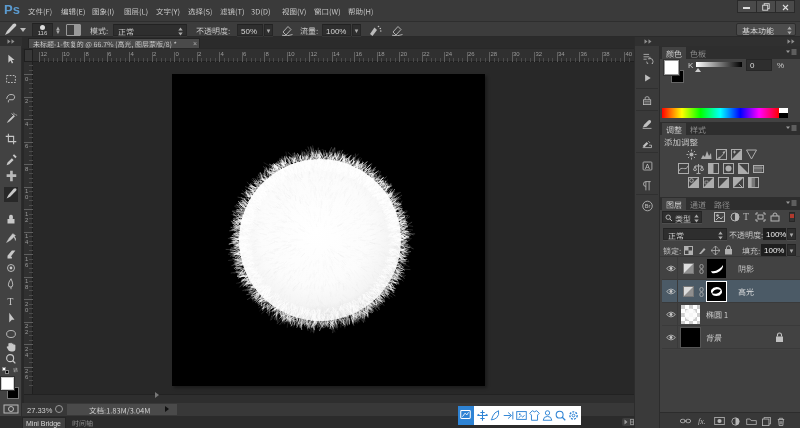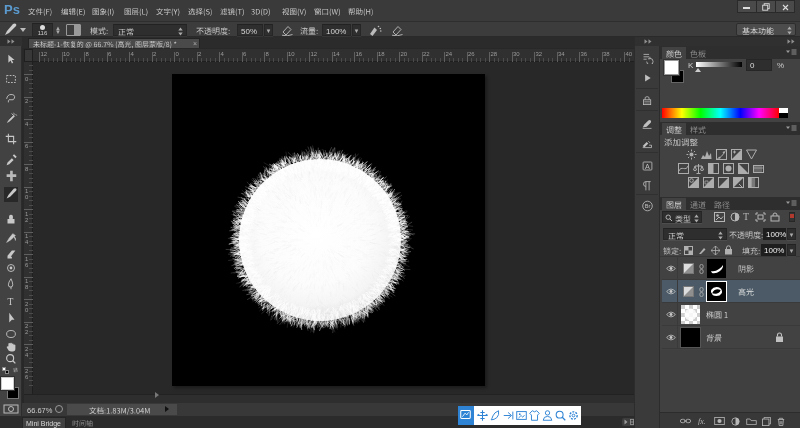--- a/index.html
+++ b/index.html
@@ -620,21 +620,21 @@
       <path d="M222 202L223.0 205.9M130 247L128.9 252.0M123 238L124.0 244.4M200 227L207.1 230.1M134 240L135.4 247.4M116 229L117.5 234.6M185 240L184.6 244.5M93 218L86.3 220.3M192 220L192.0 224.3M115 243L112.1 245.8M176 236L181.3 242.1M207 215L209.0 220.8M127 240L124.3 244.0M92 212L87.8 212.7M94 216L92.7 221.5M189 231L192.6 237.5M126 239L127.7 246.9M192 220L196.7 224.1M119 230L120.0 236.3M166 238L166.2 245.0M130 239L125.4 242.0M122 237L120.8 240.6M86 194L81.9 199.8M185 240L191.5 243.9M215 205L221.7 207.6M114 232L115.3 236.2M124 241L124.6 244.2M205 221L208.6 222.8M213 199L217.6 200.0M205 220L206.7 223.9M139 241L136.9 246.1M155 240L156.3 247.0M180 243L184.3 248.0M79 203L74.1 205.2M191 223L195.1 226.3M139 237L138.2 240.9M83 215L75.3 216.1M113 229L110.7 231.6M124 232L123.9 239.5" fill="none" stroke="#fff" stroke-opacity="0.5" stroke-width="0.8"></path>
       <path d="M225 181L231.0 184.4M149 88L146.1 80.5M113 244L107.4 251.1M71 179L65.5 183.4M232 155L240.9 156.0M186 90L189.7 84.3M138 247L138.1 252.2M126 248L128.7 254.3M174 242L176.1 248.1M227 149L234.0 149.0M208 216L212.0 222.9M229 172L235.3 171.9M69 166L63.2 168.7M187 243L185.6 249.4M184 96L183.5 87.3M64 166L55.9 164.3M197 101L203.3 94.0M66 166L59.6 168.0M204 102L207.3 96.9M135 245L136.8 254.6M72 184L64.5 187.9M183 87L188.4 83.5M200 106L205.7 102.3M225 198L229.2 202.8M213 218L220.4 223.2M208 109L215.1 102.1M68 142L59.6 140.5M233 168L239.2 172.9M180 92L180.9 85.8M156 84L153.3 78.7M142 80L140.6 71.5M106 239L99.2 243.0M210 117L213.8 108.9M104 237L99.3 246.0M201 229L203.9 235.2M208 111L213.0 105.6M196 229L197.1 236.0M127 248L130.0 255.9M183 236L188.9 241.6M197 104L199.9 99.2M162 247L165.4 255.5M110 240L110.3 247.4M210 118L213.3 110.3M207 112L211.2 109.1M226 183L235.7 182.6M179 87L186.6 80.0M212 222L218.0 224.5M131 83L129.8 76.5M70 138L61.4 138.2M190 236L194.0 239.2M84 109L79.5 105.8M178 244L177.2 250.0M111 243L105.1 250.1M92 103L85.9 100.0M226 146L234.8 143.8M167 90L165.4 82.1M80 126L75.2 120.5M97 233L89.5 239.7M229 160L237.3 162.1M150 246L149.5 252.6M168 86L172.5 78.2M74 194L66.4 193.3M229 195L238.4 195.6M183 240L187.7 248.1M77 200L71.2 202.9M68 197L58.8 199.2M207 106L214.2 103.5M229 168L236.1 171.2M63 176L57.4 178.5M163 247L166.1 252.7M195 98L199.9 90.3M90 224L82.4 227.0M212 119L217.1 114.6M221 134L227.1 133.9M69 191L61.1 190.5M204 106L210.2 101.7M122 241L123.0 250.6M80 215L77.2 219.8M71 148L65.8 145.0M230 148L238.0 142.4M162 244L160.4 253.5M217 115L219.1 109.2M191 240L193.0 247.7M72 133L63.5 133.7M108 91L107.7 83.9M87 222L80.6 227.8M183 92L187.5 88.6M227 144L233.6 145.9M97 232L95.5 240.0M232 151L241.1 152.4M66 185L56.2 186.5M205 226L207.5 234.2M84 116L79.9 112.0M79 126L73.3 117.8M220 120L228.9 118.4M80 114L75.0 107.8M72 190L63.7 194.7M215 114L219.3 111.1M206 105L208.5 97.1M223 193L228.7 196.1M115 240L113.4 245.1M99 105L90.7 98.5M106 238L105.3 247.7M227 145L233.1 147.8M225 147L231.9 142.9M177 91L181.7 82.8M169 244L168.8 253.5M213 214L220.6 214.0M197 230L204.9 233.8M69 177L59.9 176.6M81 210L72.1 211.4M92 231L86.6 233.8M123 241L121.1 248.2M87 215L83.8 222.2M116 88L113.3 81.4M87 215L82.2 222.9" fill="none" stroke="#fff" stroke-opacity="0.4" stroke-width="0.4"></path>
       <path d="M102 98L101.0 91.7M169 243L174.2 249.7M133 89L135.5 78.8M186 94L185.6 85.8M101 94L91.7 88.6M137 251L138.9 256.3M149 246L151.1 254.9M69 176L62.0 173.2M117 246L111.8 250.3M179 88L181.7 81.1M226 150L234.9 148.6M160 250L163.0 258.3M224 142L233.0 137.1M167 82L170.4 76.2M225 194L229.2 196.0M116 244L115.2 253.7M98 233L97.0 240.9M97 226L91.0 233.3M142 85L138.4 79.7M229 162L238.6 165.2M87 106L81.7 104.3M101 100L97.0 91.6M96 225L93.2 229.2M206 221L211.0 225.0M74 207L64.2 209.4M192 238L192.0 246.3M93 229L87.7 237.3M87 218L79.2 222.3M109 241L104.9 249.5M72 205L66.6 209.5M70 192L61.4 193.8M199 229L205.6 232.7M165 246L170.6 251.5M111 239L108.1 244.0M141 251L138.6 258.5M197 101L199.0 94.7M71 188L65.4 185.8M228 146L236.6 148.4M173 241L172.8 251.1M229 153L236.4 151.3M77 205L69.6 205.6M150 81L145.6 76.2M169 241L174.4 245.6M146 84L149.1 75.5M174 244L179.2 248.7M203 226L206.4 229.9M68 197L61.6 199.5M217 212L222.2 218.6M188 239L192.6 244.7M101 237L98.4 246.5M225 200L233.9 201.6M223 204L228.1 205.5M173 245L175.3 250.3M219 209L226.7 209.0M216 211L222.5 211.2M163 245L165.2 253.6M224 200L233.0 202.9M66 157L60.4 156.7M219 130L226.8 125.7M182 95L185.9 87.4M69 146L61.7 143.0M226 174L231.4 175.2M125 246L120.9 253.5M91 224L84.8 224.8M234 165L239.8 164.6M213 111L215.7 105.3M232 182L237.2 187.1M172 247L172.9 254.5M189 234L190.9 239.6M180 240L184.9 248.5M116 88L113.8 77.7M226 190L234.6 187.7M150 251L146.8 255.7M227 140L234.6 136.4M171 243L177.1 249.6M218 204L226.7 207.4M190 235L192.6 240.9M165 245L163.9 252.7M229 189L237.4 192.7M140 244L136.3 251.0M77 123L69.9 116.1" fill="none" stroke="#fff" stroke-opacity="0.3" stroke-width="0.4"></path>
       <path d="M169 243L170.0 248.2M162 247L159.3 256.1M147 246L149.4 254.4M114 245L109.8 250.3M142 247L139.3 253.3M174 244L177.7 248.7" fill="none" stroke="#fff" stroke-opacity="0.2" stroke-width="0.4"></path>
 </svg>
 </div>
 
 <div class="ab" style="left:24px;top:394px;width:610px;height:9px;background:#2e2e2e;border-top:1px solid #222"></div>
 <div class="ab" style="left:155px;top:392px;width:0;height:0;border-top:3px solid transparent;border-bottom:3px solid transparent;border-left:4px solid #777"></div>
 <div class="ab" style="left:22px;top:403px;width:612px;height:13px;background:#383838">
-  <span class="ab" style="left:5px;top:3px;font-size:7.5px;color:#ccc">66.67%</span>
+  <span class="ab" style="left:5px;top:3px;font-size:7.5px;color:#ccc">27.33%</span>
   <span class="ab" style="left:33px;top:2px;width:8px;height:8px;border:1px solid #999;border-radius:50%"></span>
   <div class="ab" style="left:45px;top:1px;width:110px;height:11px;background:#4a4a4a">
       <div style="position:absolute;left:22px;top:2px;">
         <svg width="62" height="10" viewBox="0 0 62 10" style="display:block">
           <path d="M3.4 1.2L3.4 2.5L0.4 2.5L0.4 3.0L1.5 3.0C1.9 4.2 2.5 5.2 3.3 6.1C2.5 6.7 1.5 7.2 0.3 7.6C0.4 7.7 0.6 8.0 0.7 8.1C1.9 7.7 2.9 7.2 3.7 6.5C4.5 7.2 5.6 7.8 6.8 8.1C6.9 7.9 7.1 7.7 7.2 7.6C6.0 7.3 5.0 6.8 4.2 6.1C5.0 5.3 5.6 4.3 6.0 3.0L7.2 3.0L7.2 2.5L4.0 2.5L4.0 1.2ZM3.7 5.7C3.0 4.9 2.5 4.0 2.1 3.0L5.3 3.0C5.0 4.1 4.4 5.0 3.7 5.7ZM13.9 1.7C13.7 2.2 13.4 3.0 13.1 3.5L13.6 3.6C13.9 3.2 14.2 2.5 14.4 1.8ZM10.5 1.9C10.7 2.4 11.0 3.1 11.1 3.6L11.6 3.4C11.5 2.9 11.2 2.2 10.9 1.7ZM8.9 1.2L8.9 2.8L7.9 2.8L7.9 3.3L8.9 3.3C8.6 4.4 8.2 5.5 7.7 6.2C7.8 6.3 7.9 6.5 8.0 6.7C8.3 6.2 8.7 5.3 8.9 4.5L8.9 8.1L9.5 8.1L9.5 4.3C9.7 4.7 10.0 5.2 10.1 5.4L10.4 5.0C10.3 4.8 9.7 3.9 9.5 3.6L9.5 3.3L10.4 3.3L10.4 2.8L9.5 2.8L9.5 1.2ZM10.3 7.0L10.3 7.6L13.8 7.6L13.8 8.0L14.4 8.0L14.4 4.0L12.7 4.0L12.7 1.2L12.2 1.2L12.2 4.0L10.4 4.0L10.4 4.5L13.8 4.5L13.8 5.5L10.5 5.5L10.5 6.0L13.8 6.0L13.8 7.0ZM16.0 4.6C16.3 4.6 16.5 4.4 16.5 4.1C16.5 3.7 16.3 3.5 16.0 3.5C15.8 3.5 15.5 3.7 15.5 4.1C15.5 4.4 15.8 4.6 16.0 4.6ZM16.0 7.6C16.3 7.6 16.5 7.4 16.5 7.1C16.5 6.8 16.3 6.6 16.0 6.6C15.8 6.6 15.5 6.8 15.5 7.1C15.5 7.4 15.8 7.6 16.0 7.6ZM17.7 7.5L20.8 7.5L20.8 6.9L19.7 6.9L19.7 2.0L19.1 2.0C18.8 2.2 18.5 2.3 18.0 2.4L18.0 2.8L19.0 2.8L19.0 6.9L17.7 6.9ZM22.3 7.6C22.6 7.6 22.8 7.4 22.8 7.1C22.8 6.8 22.6 6.6 22.3 6.6C22.0 6.6 21.8 6.8 21.8 7.1C21.8 7.4 22.0 7.6 22.3 7.6ZM25.4 7.6C26.5 7.6 27.1 7.0 27.1 6.2C27.1 5.4 26.7 5.0 26.2 4.7L26.2 4.7C26.6 4.4 27.0 3.9 27.0 3.4C27.0 2.5 26.4 1.9 25.4 1.9C24.6 1.9 23.9 2.5 23.9 3.3C23.9 3.9 24.3 4.3 24.7 4.6L24.7 4.6C24.2 4.9 23.7 5.4 23.7 6.1C23.7 7.0 24.4 7.6 25.4 7.6ZM25.8 4.5C25.2 4.3 24.6 4.0 24.6 3.3C24.6 2.8 24.9 2.4 25.4 2.4C26.0 2.4 26.4 2.9 26.4 3.4C26.4 3.8 26.2 4.2 25.8 4.5ZM25.4 7.1C24.8 7.1 24.3 6.7 24.3 6.1C24.3 5.5 24.6 5.1 25.0 4.8C25.8 5.1 26.5 5.4 26.5 6.2C26.5 6.7 26.1 7.1 25.4 7.1ZM29.5 7.6C30.4 7.6 31.2 7.0 31.2 6.0C31.2 5.3 30.7 4.8 30.1 4.6L30.1 4.6C30.7 4.4 31.0 3.9 31.0 3.3C31.0 2.4 30.4 1.9 29.4 1.9C28.8 1.9 28.3 2.2 27.9 2.6L28.3 3.0C28.6 2.7 29.0 2.5 29.4 2.5C30.0 2.5 30.4 2.8 30.4 3.3C30.4 3.9 30.0 4.4 28.8 4.4L28.8 4.9C30.1 4.9 30.5 5.3 30.5 6.0C30.5 6.6 30.1 7.0 29.4 7.0C28.8 7.0 28.4 6.7 28.1 6.4L27.7 6.8C28.1 7.2 28.6 7.6 29.5 7.6ZM32.4 7.5L33.0 7.5L33.0 4.5C33.0 4.0 33.0 3.3 32.9 2.8L33.0 2.8L33.4 4.1L34.5 6.9L34.9 6.9L36.0 4.1L36.4 2.8L36.4 2.8C36.4 3.3 36.3 4.0 36.3 4.5L36.3 7.5L37.0 7.5L37.0 2.0L36.2 2.0L35.1 4.9C35.0 5.3 34.9 5.7 34.7 6.1L34.7 6.1C34.6 5.7 34.4 5.3 34.3 4.9L33.2 2.0L32.4 2.0ZM37.8 8.8L38.3 8.8L40.6 1.5L40.1 1.5ZM42.7 7.6C43.6 7.6 44.4 7.0 44.4 6.0C44.4 5.3 43.9 4.8 43.3 4.6L43.3 4.6C43.9 4.4 44.2 3.9 44.2 3.3C44.2 2.4 43.6 1.9 42.6 1.9C42.0 1.9 41.5 2.2 41.1 2.6L41.5 3.0C41.8 2.7 42.2 2.5 42.6 2.5C43.2 2.5 43.5 2.8 43.5 3.3C43.5 3.9 43.2 4.4 42.0 4.4L42.0 4.9C43.3 4.9 43.7 5.3 43.7 6.0C43.7 6.6 43.3 7.0 42.6 7.0C42.0 7.0 41.6 6.7 41.3 6.4L40.9 6.8C41.3 7.2 41.8 7.6 42.7 7.6ZM45.9 7.6C46.2 7.6 46.4 7.4 46.4 7.1C46.4 6.8 46.2 6.6 45.9 6.6C45.6 6.6 45.4 6.8 45.4 7.1C45.4 7.4 45.6 7.6 45.9 7.6ZM49.0 7.6C50.1 7.6 50.7 6.7 50.7 4.7C50.7 2.8 50.1 1.9 49.0 1.9C48.0 1.9 47.3 2.8 47.3 4.7C47.3 6.7 48.0 7.6 49.0 7.6ZM49.0 7.0C48.4 7.0 48.0 6.3 48.0 4.7C48.0 3.1 48.4 2.4 49.0 2.4C49.6 2.4 50.1 3.1 50.1 4.7C50.1 6.3 49.6 7.0 49.0 7.0ZM53.6 7.5L54.3 7.5L54.3 6.0L55.0 6.0L55.0 5.4L54.3 5.4L54.3 2.0L53.5 2.0L51.2 5.5L51.2 6.0L53.6 6.0ZM53.6 5.4L52.0 5.4L53.2 3.6C53.4 3.3 53.5 3.0 53.7 2.8L53.7 2.8C53.7 3.0 53.6 3.5 53.6 3.8ZM56.0 7.5L56.6 7.5L56.6 4.5C56.6 4.0 56.6 3.3 56.5 2.8L56.6 2.8L57.0 4.1L58.1 6.9L58.5 6.9L59.6 4.1L60.0 2.8L60.0 2.8C60.0 3.3 59.9 4.0 59.9 4.5L59.9 7.5L60.6 7.5L60.6 2.0L59.8 2.0L58.7 4.9C58.6 5.3 58.5 5.7 58.3 6.1L58.3 6.1C58.2 5.7 58.0 5.3 57.9 4.9L56.9 2.0L56.0 2.0Z" fill="#d5d5d5"></path>
         </svg>
       </div>
     </div>
   <div class="ab" style="left:143px;top:3px;width:0;height:0;border-top:3px solid transparent;border-bottom:3px solid transparent;border-left:4px solid #111"></div>
 </div>

